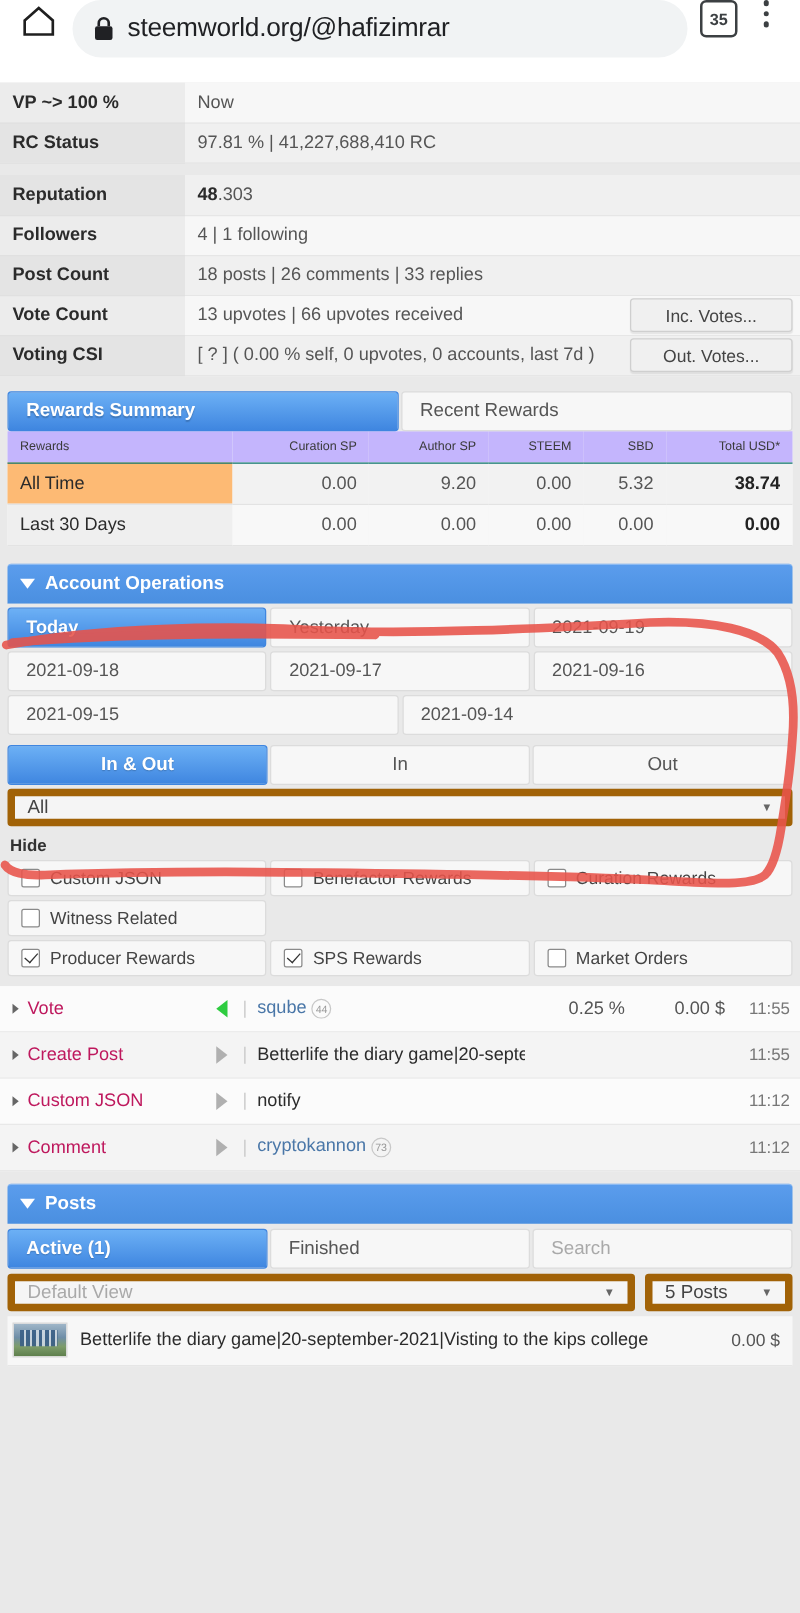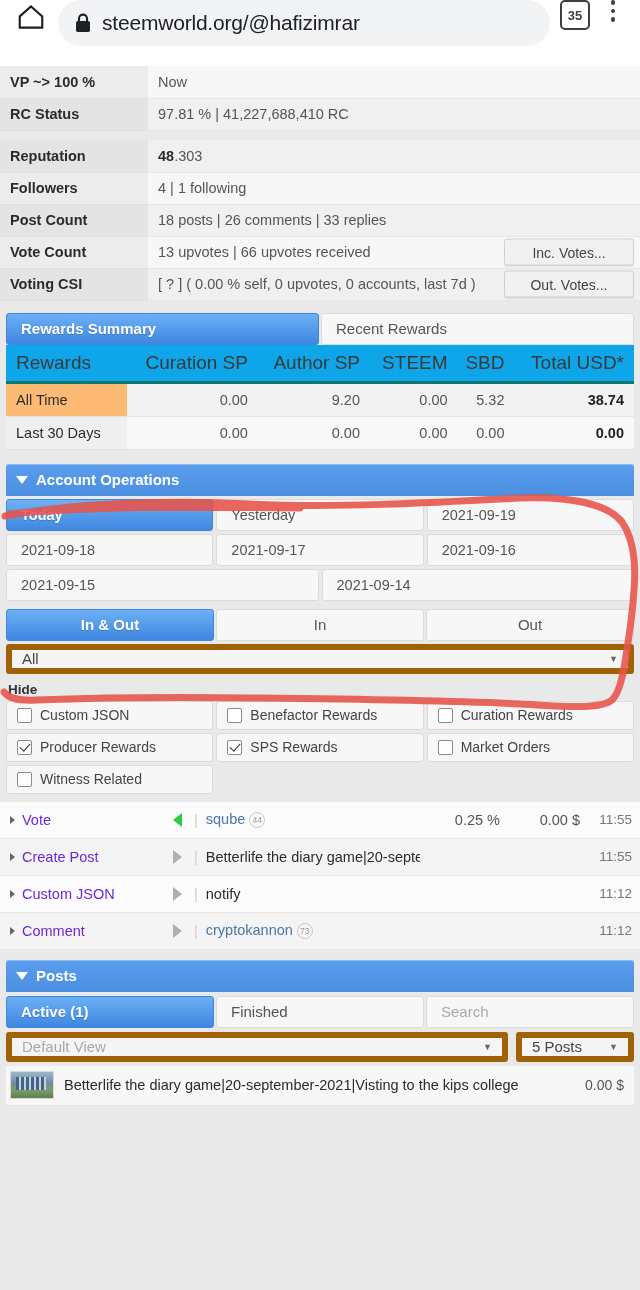--- a/index.html
+++ b/index.html
@@ -119,24 +119,24 @@
     border-color: #3f86e0;
     text-shadow: 0 1px 1px rgba(0,0,0,0.2);
   }
   .tab.center { justify-content: center; padding-left: 0; }
   .tab.placeholder { color: #a9a9a9; }
 
   
   .rewards-wrap { background: #f7f7f7; }
   table.rewards { width: 100%; border-collapse: collapse; }
   table.rewards th {
-    font-size: 19px; font-weight: normal; color: #3a3a3a;
+    font-size: 10px; font-weight: normal; color: #3a3a3a;
     text-align: right; padding: 7px 10px 7px 0;
-    background: #0ea5e9;
-    border-bottom: 3px solid #0f766e;
+    background: #c4b5fd;
+    border-bottom: 1px solid #0f766e;
   }
   table.rewards th:first-child { text-align: left; padding-left: 10px; }
   table.rewards td {
     font-size: 14.5px; color: #555;
     text-align: right; padding: 8px 10px 8px 0;
     border-bottom: 1px solid #e3e3e3;
     background: #f2f2f2;
   }
   table.rewards td:first-child { text-align: left; padding-left: 10px; color: #2b2b2b; background: #fdba74; }
   table.rewards td.total { font-weight: bold; color: #222; }
@@ -216,21 +216,21 @@
   .op-row {
     display: flex; align-items: center;
     height: 37px;
     border-bottom: 1px solid #e8e8e8;
     font-size: 14.5px;
     padding: 0 8px 0 10px;
     background: #fbfbfb;
   }
   .op-row.alt { background: #f4f4f4; }
   .op-caret { width: 0; height: 0; border-top: 4px solid transparent; border-bottom: 4px solid transparent; border-left: 5px solid #666; margin-right: 7px; flex: 0 0 5px; }
-  .op-type { color: #6d28d9; width: 140px; flex: 0 0 140px; }
+  .op-type { color: #be185d; width: 140px; flex: 0 0 140px; }
   .op-dir { flex: 0 0 30px; display: flex; align-items: center; justify-content: center; }
   .tri-left-green { width:0;height:0;border-top:7px solid transparent;border-bottom:7px solid transparent;border-right:9px solid #2ecc40; }
   .tri-right-grey { width:0;height:0;border-top:7px solid transparent;border-bottom:7px solid transparent;border-left:9px solid #b0b0b0; }
   .op-vbar { color: #ccc; margin: 0 8px 0 2px; }
   .op-target { color: #2b2b2b; flex: 1 1 auto; overflow: hidden; white-space: nowrap; }
   .op-target a { color: #4a77a8; text-decoration: none; }
   .rep-badge {
     display: inline-flex; align-items: center; justify-content: center;
     width: 16px; height: 16px;
     border: 1px solid #c8c8c8; border-radius: 50%;
@@ -423,39 +423,39 @@
         <span class="cbx"></span>
         <span>Benefactor Rewards</span>
       </div>
       <div class="cb-item">
         <span class="cbx"></span>
         <span>Curation Rewards</span>
       </div>
     </div>
     <div class="cb-row">
       <div class="cb-item">
+        <span class="cbx"></span>
+        <span>Witness Related</span>
+      </div>
+      <div class="cb-item blank"></div>
+      <div class="cb-item blank"></div>
+    </div>
+    <div class="cb-row">
+      <div class="cb-item">
         <span class="cbx checked"></span>
         <span>Producer Rewards</span>
       </div>
       <div class="cb-item">
         <span class="cbx checked"></span>
         <span>SPS Rewards</span>
       </div>
       <div class="cb-item">
         <span class="cbx"></span>
         <span>Market Orders</span>
       </div>
-    </div>
-    <div class="cb-row">
-      <div class="cb-item">
-        <span class="cbx"></span>
-        <span>Witness Related</span>
-      </div>
-      <div class="cb-item blank"></div>
-      <div class="cb-item blank"></div>
     </div>
   </div>
 
   <div class="ops">
     <div class="op-row">
       <span class="op-caret"></span>
       <span class="op-type">Vote</span>
       <span class="op-dir">
           <span class="tri-left-green"></span>
         </span>

